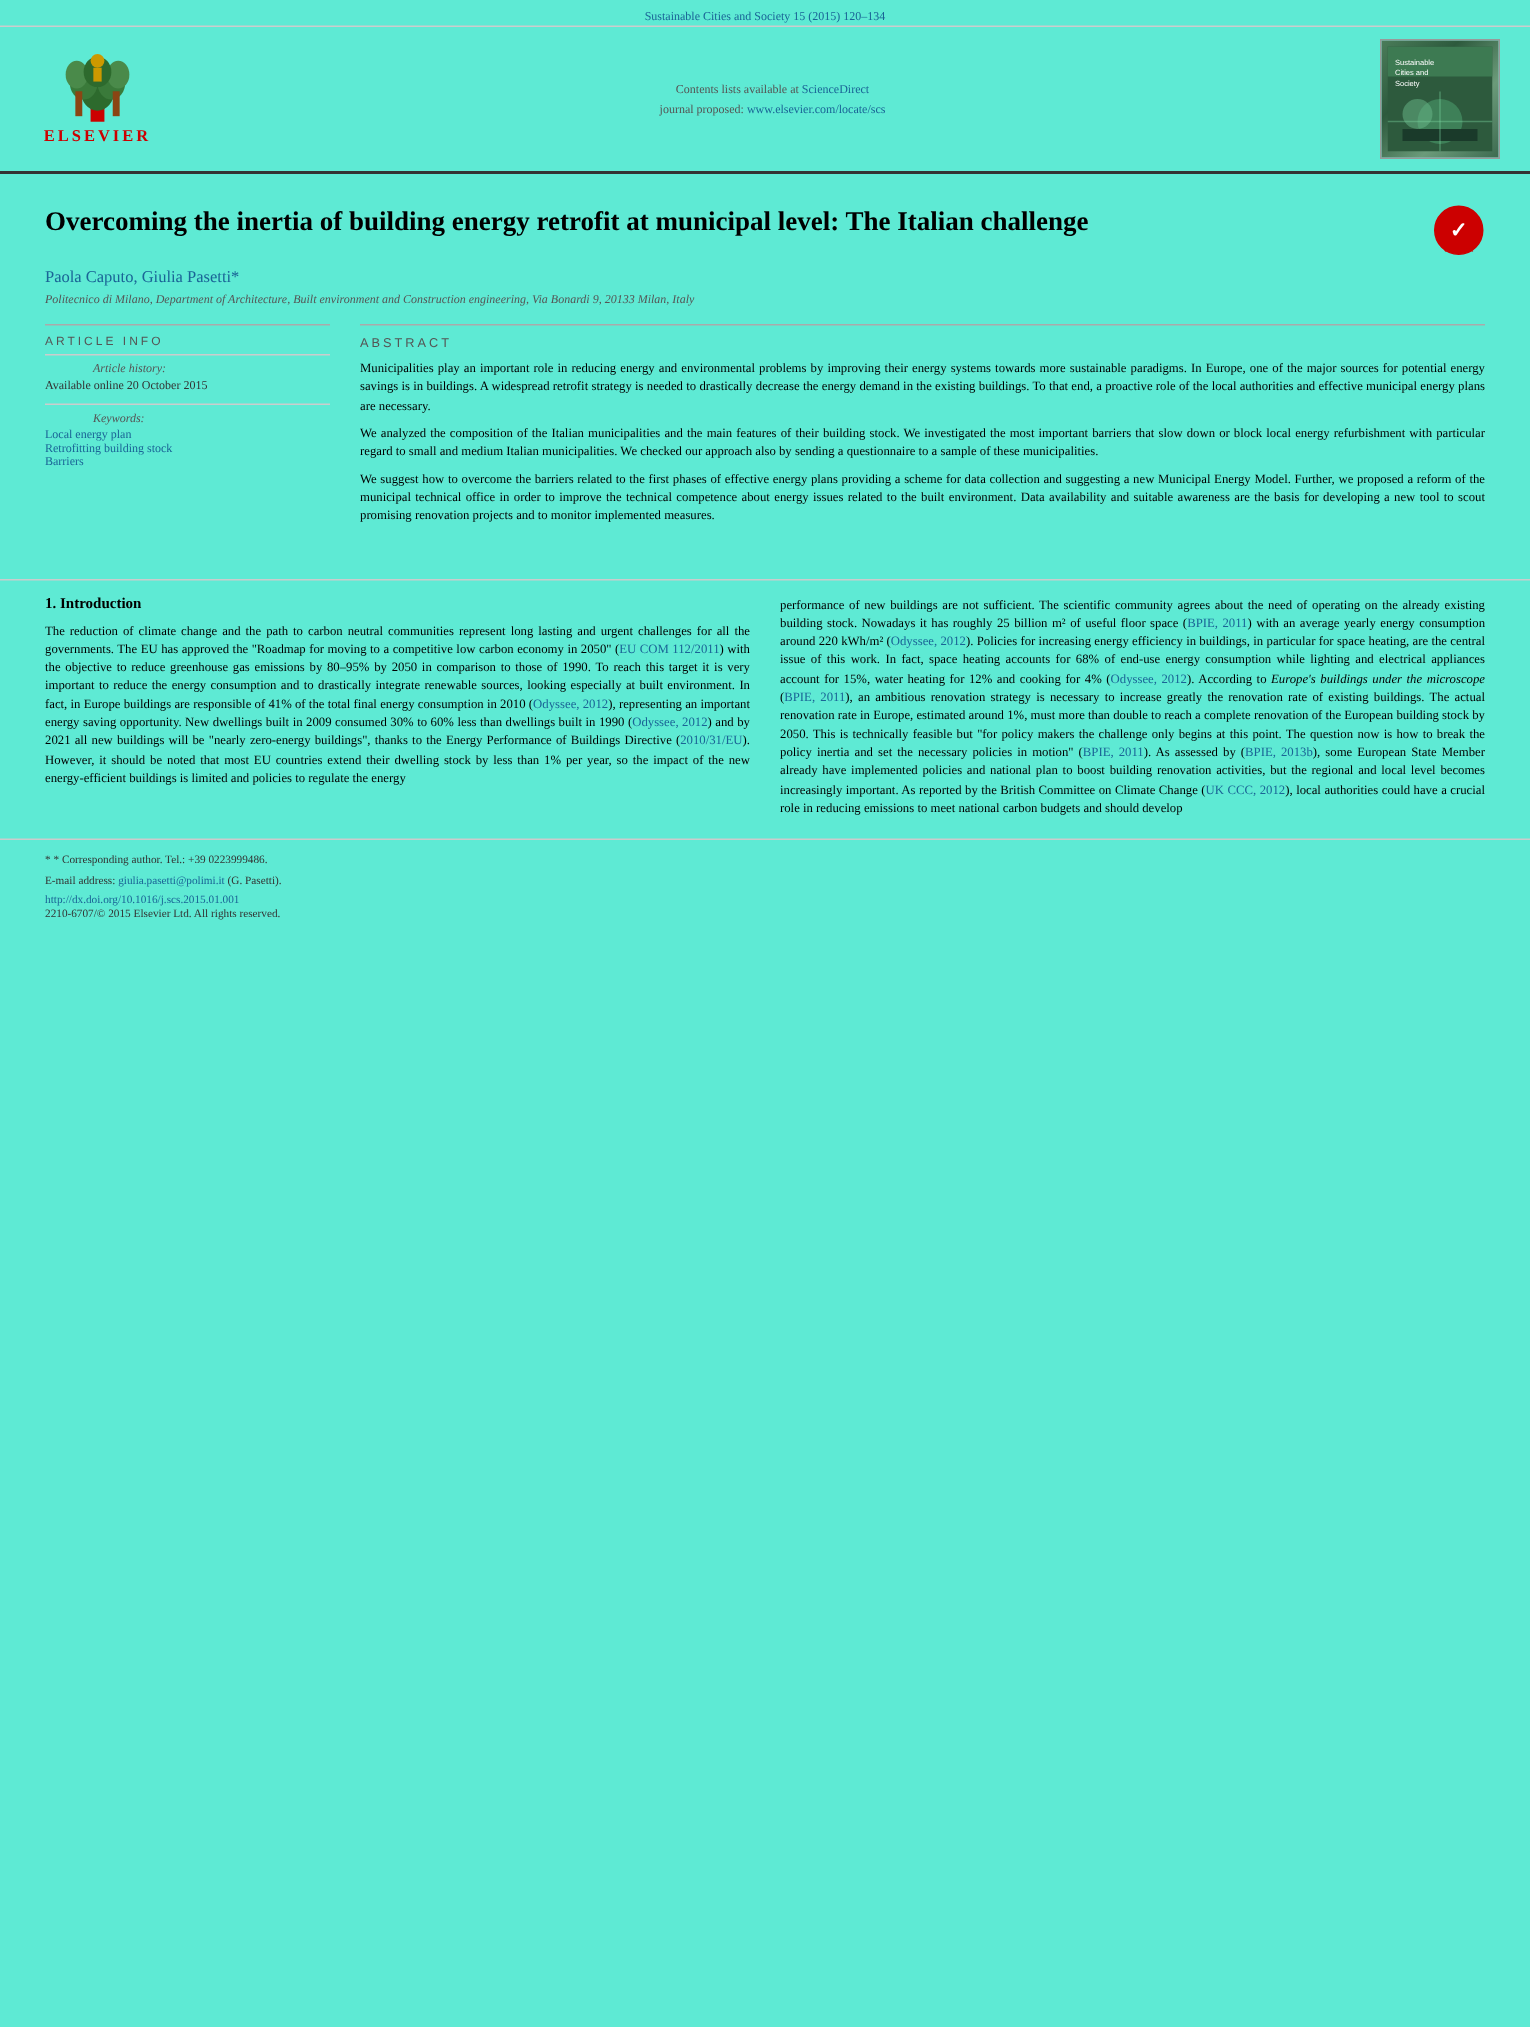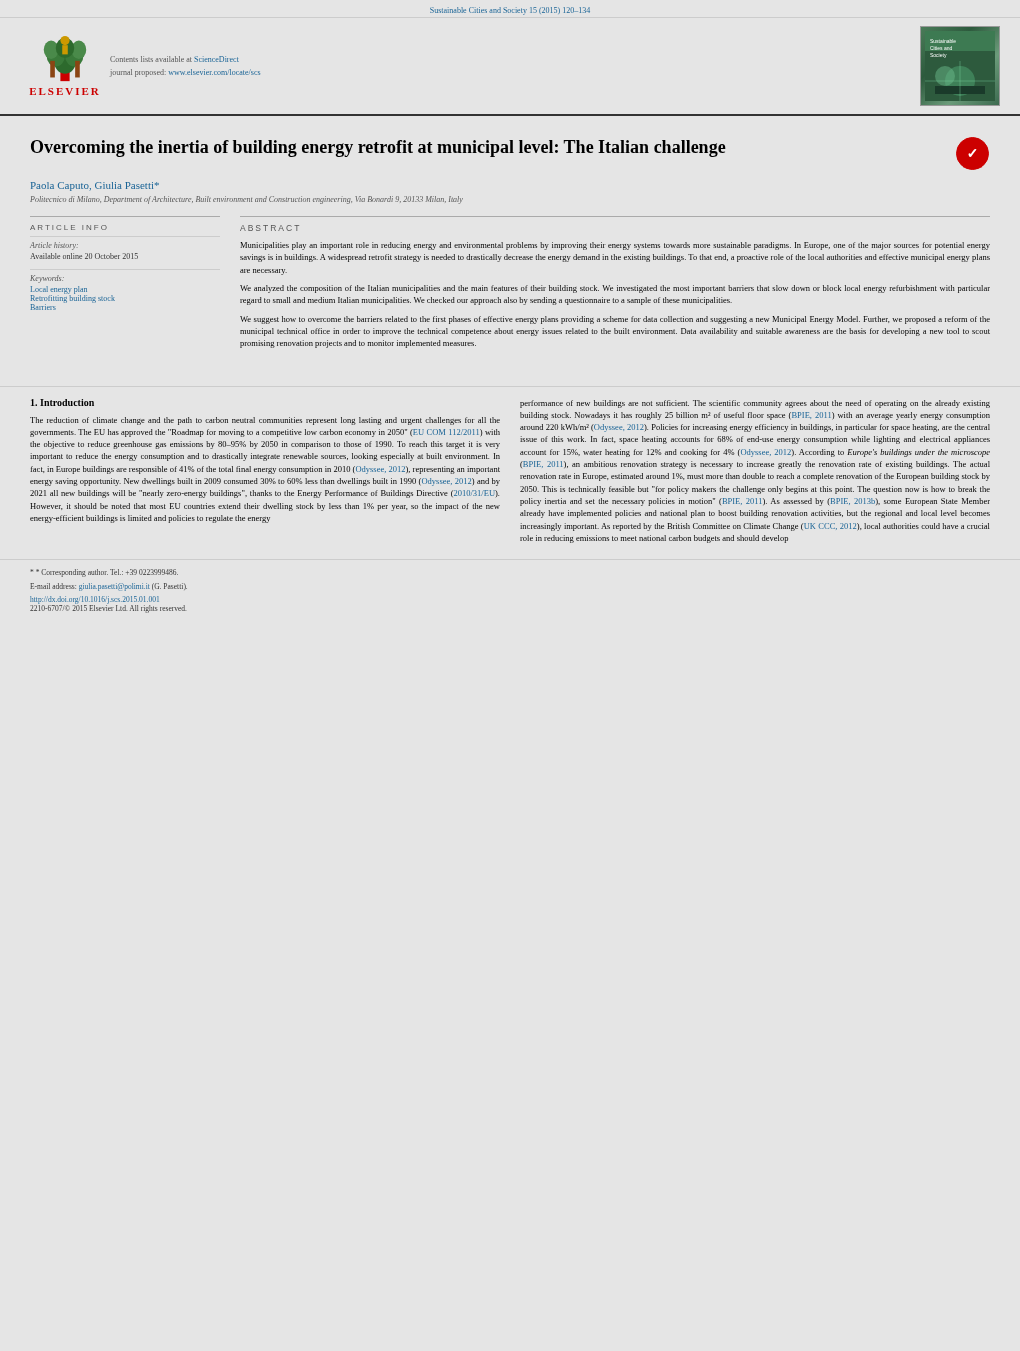--- a/index.html
+++ b/index.html
@@ -7,21 +7,21 @@
       background: #fff;
       font-family: 'Times New Roman', Times, serif;
       font-size: 9.5px;
       color: #000;
       width: 1020px;
       min-height: 1351px;
     }
     .page {
       width: 1020px;
       min-height: 1351px;
-      background: #e5e5e5;
+      background: #5eead4;
       position: relative;
     }
     
     .journal-top-bar {
       text-align: center;
       padding: 6px 0 2px 0;
       font-size: 8px;
       color: #1a6496;
       border-bottom: 1px solid #ccc;
     }
@@ -47,21 +47,21 @@
     }
     .elsevier-text {
       font-size: 11px;
       font-weight: bold;
       color: #cc0000;
       letter-spacing: 2px;
       margin-top: 2px;
     }
     .journal-center {
       flex: 1;
-      text-align: left;
+      text-align: center;
     }
     .contents-line {
       font-size: 8px;
       color: #555;
       margin-bottom: 4px;
     }
     .contents-line a { color: #1a6496; text-decoration: none; }
     .journal-title {
       font-family: 'Times New Roman', Times, serif;
       font-size: 22px;
@@ -156,20 +156,21 @@
     }
     .article-info-box hr {
       border: none;
       border-top: 1px solid #ccc;
       margin: 4px 0;
     }
     .info-item {
       font-size: 8px;
       color: #555;
       margin-bottom: 2px;
+      margin-left: 32px;
     }
     .info-item span { font-style: italic; }
     .info-value {
       font-size: 8px;
       color: #333;
       margin-bottom: 8px;
     }
     .keyword-item {
       font-size: 8px;
       color: #1a6496;

